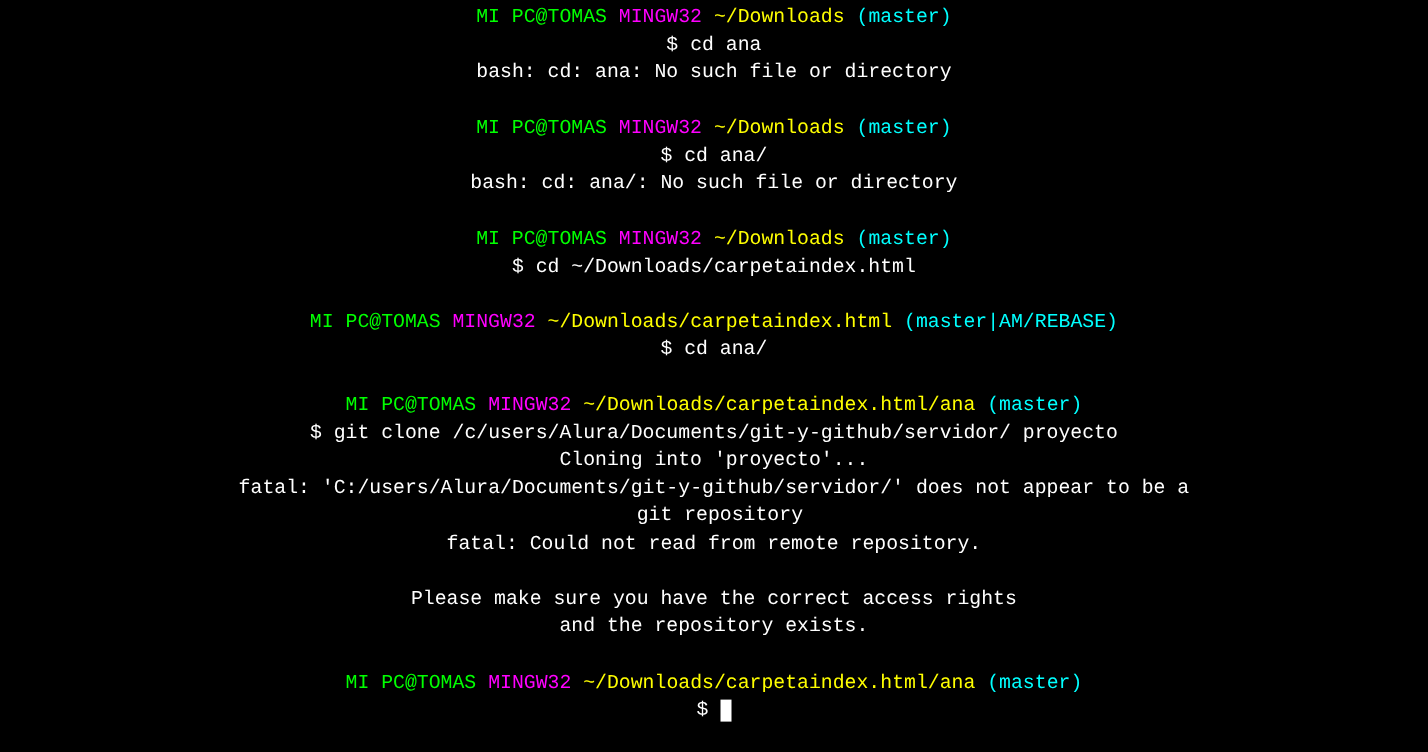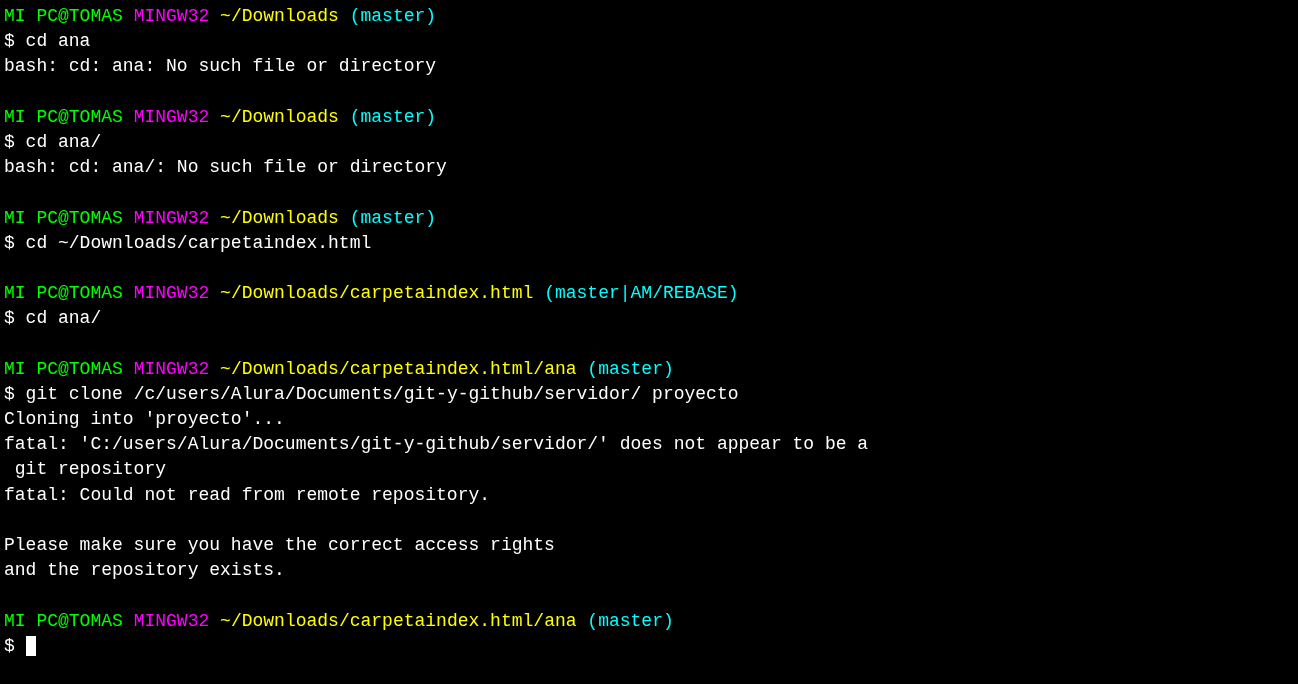--- a/index.html
+++ b/index.html
@@ -13,20 +13,21 @@
       font-family: 'Consolas', 'Courier New', monospace;
       font-size: 18px;
       line-height: 1.4;
       padding: 4px;
       width: 1298px;
       height: 684px;
       overflow: hidden;
     }
     .terminal {
       white-space: pre;
+      text-align: center;
     }
     .green { color: #00ff00; }
     .magenta { color: #ff00ff; }
     .yellow { color: #ffff00; }
     .cyan { color: #00ffff; }
     .white { color: #ffffff; }
     .cursor {
       background: #ffffff;
       width: 10px;
       height: 20px;

